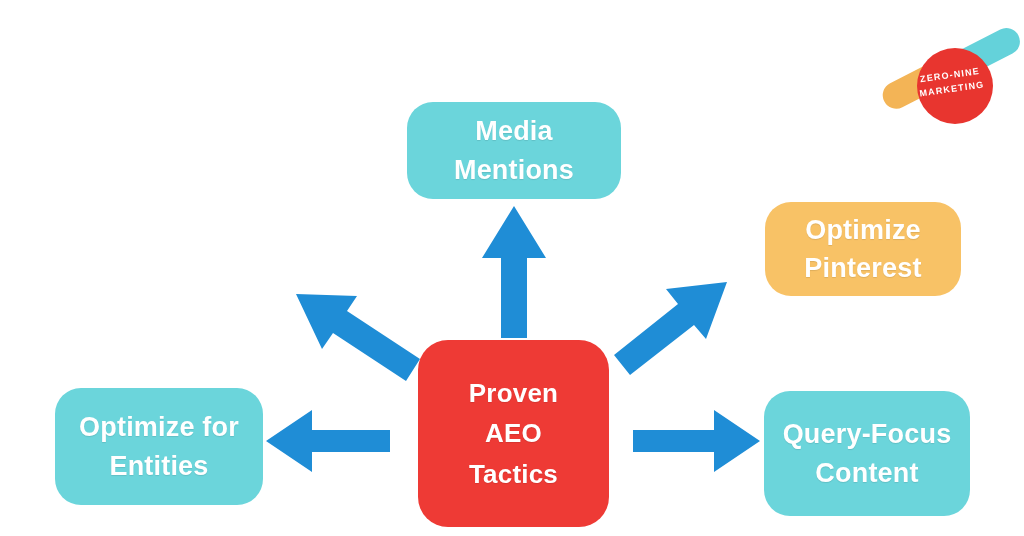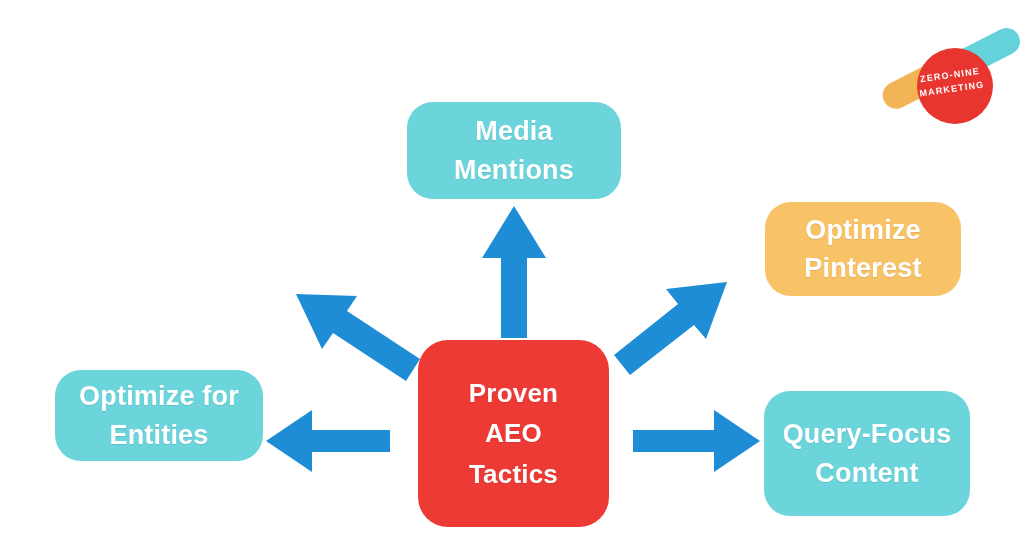--- a/index.html
+++ b/index.html
@@ -34,21 +34,21 @@
     text-shadow: 0 1px 1px rgba(0,0,0,0.10);
     letter-spacing: 0.2px;
   }
   .node.teal   { background: #6bd5db; }
   .node.orange { background: #f8c266; }
   .node.red    { background: #ee3a35; }
 
   #node-media-mentions      { left: 407px; top: 102px; width: 214px; height: 97px; }
   #node-using-qa-platforms  { left: 85px;  top: 202px; width: 203px; height: 94px; }
   #node-optimize-pinterest  { left: 737px; top: 202px; width: 196px; height: 94px; margin-left: 28px; }
-  #node-optimize-entities   { left: 55px;  top: 370px; width: 208px; height: 91px; }
+  #node-optimize-entities   { left: 55px;  top: 388px; width: 208px; height: 117px; }
   #node-query-focus-content { left: 764px; top: 391px; width: 206px; height: 125px; }
   #node-center {
     left: 418px; top: 340px; width: 191px; height: 187px;
     border-radius: 30px;
     font-size: 26px;
     line-height: 1.55;
   }
 
   
   .logo {

